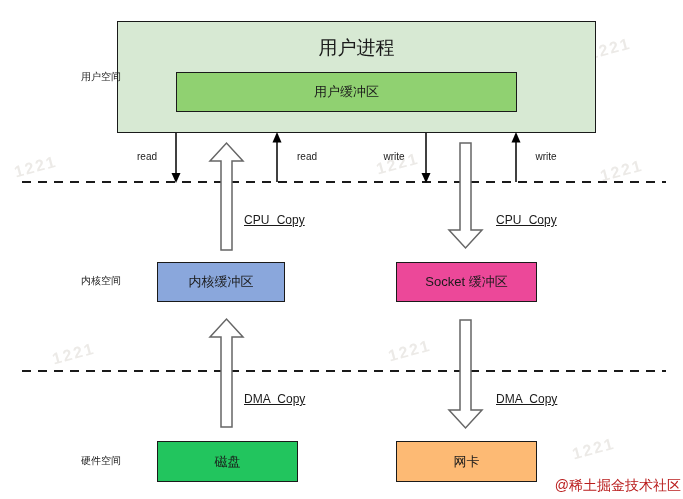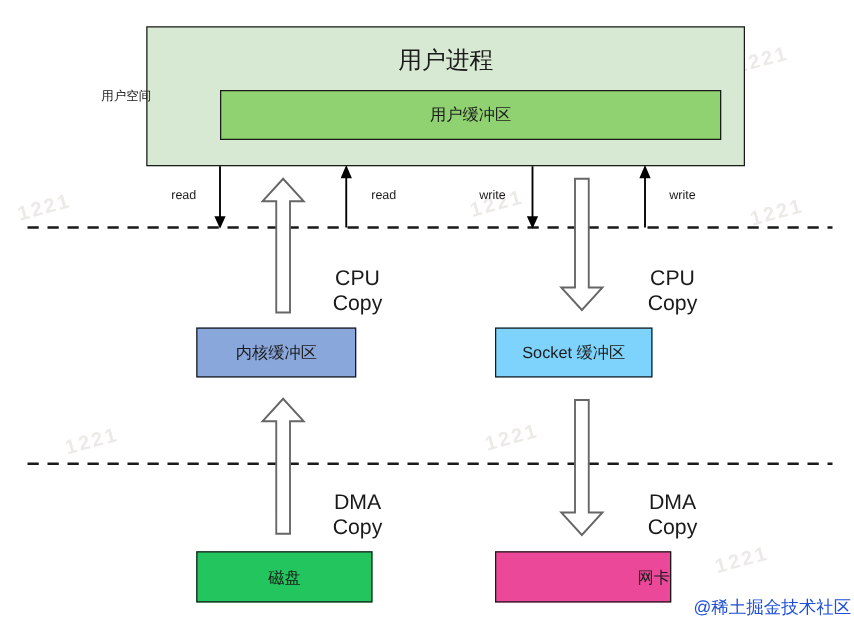--- a/index.html
+++ b/index.html
@@ -5,50 +5,50 @@
   html,body{margin:0;padding:0;background:#fff;}
   #canvas{
     position:relative;width:683px;height:499px;background:#ffffff;overflow:hidden;
     font-family:"Liberation Sans","DejaVu Sans",sans-serif;color:#1a1a1a;
   }
   .box{position:absolute;box-sizing:border-box;border:1px solid #1a1a1a;
        display:flex;align-items:center;justify-content:center;font-size:13px;}
   #user-process{left:117px;top:21px;width:479px;height:112px;background:#d7e9d3;
        display:block;}
   #user-process-label{position:absolute;top:13px;left:0;width:100%;text-align:center;font-size:19px;}
-  #user-buffer{left:176px;top:72px;width:401px;height:40px;background:#90d171;}
+  #user-buffer{left:176px;top:72px;width:341px;height:40px;background:#90d171;}
   #kernel-buffer{left:157px;top:262px;width:128px;height:40px;background:#8aa7dc;}
-  #socket-buffer{left:396px;top:262px;width:126px;height:40px;background:#7dd3fc;}
+  #socket-buffer{left:396px;top:262px;width:141px;height:40px;background:#ec4899;}
   #disk{left:157px;top:441px;width:141px;height:41px;background:#22c55e;}
-  #nic{left:396px;top:441px;width:141px;height:41px;background:#ec4899;justify-content:flex-end;}
+  #nic{left:396px;top:441px;width:141px;height:41px;background:#fdba74;}
   .side-label{position:absolute;width:100px;text-align:right;font-size:10px;}
   #lbl-user-space{left:21px;top:70px;}
   #lbl-kernel-space{left:21px;top:274px;}
   #lbl-hardware-space{left:21px;top:454px;}
   .flow-label{position:absolute;width:60px;text-align:center;font-size:10px;}
-  .copy-label{position:absolute;width:84px;text-align:center;font-size:17px;word-spacing:4px;}
+  .copy-label{position:absolute;width:84px;text-align:left;font-size:12px;word-spacing:4px;text-decoration:underline;}
   #lbl-read-left{left:117px;top:151px;}
   #lbl-read-right{left:277px;top:151px;}
   #lbl-write-left{left:364px;top:151px;}
   #lbl-write-right{left:516px;top:151px;}
   #lbl-cpu-copy-left{left:244px;top:213px;}
   #lbl-cpu-copy-right{left:496px;top:213px;}
   #lbl-dma-copy-left{left:244px;top:392px;}
   #lbl-dma-copy-right{left:496px;top:392px;}
   #arrow-layer{position:absolute;left:0;top:0;width:683px;height:499px;}
   .watermark{position:absolute;font-size:16px;font-weight:bold;color:#eceae7;
        transform:rotate(-15deg);letter-spacing:2px;pointer-events:none;white-space:nowrap;}
   #wm-1{left:588px;top:40px;}
   #wm-2{left:14px;top:158px;}
   #wm-3{left:376px;top:155px;}
   #wm-4{left:600px;top:162px;}
   #wm-5{left:52px;top:345px;}
   #wm-6{left:388px;top:342px;}
   #wm-7{left:572px;top:440px;}
-  #credit{position:absolute;right:2px;top:477px;font-size:14px;color:#1d4ed8;}
+  #credit{position:absolute;right:2px;top:477px;font-size:14px;color:#b91c1c;}
 </style>
 </head>
 <body>
 
 <div id="canvas">
 
   <div class="watermark" id="wm-1">1221</div>
   <div class="watermark" id="wm-2">1221</div>
   <div class="watermark" id="wm-3">1221</div>
   <div class="watermark" id="wm-4">1221</div>
@@ -97,20 +97,22 @@
       <polygon points="516,132 511.5,142.5 520.5,142.5" fill="#000"></polygon>
     </g>
 
     <polygon points="221,250 221,161 210,161 226.5,143 243,161 232,161 232,250" fill="#ffffff" stroke="#666666" stroke-width="1.5"></polygon>
     <polygon points="460,143 460,230 449,230 465.5,248 482,230 471,230 471,143" fill="#ffffff" stroke="#666666" stroke-width="1.5"></polygon>
     <polygon points="221,427 221,337 210,337 226.5,319 243,337 232,337 232,427" fill="#ffffff" stroke="#666666" stroke-width="1.5"></polygon>
     <polygon points="460,320 460,410 449,410 465.5,428 482,410 471,410 471,320" fill="#ffffff" stroke="#666666" stroke-width="1.5"></polygon>
   </svg>
 
   <div class="side-label" id="lbl-user-space">用户空间</div>
+  <div class="side-label" id="lbl-kernel-space">内核空间</div>
+  <div class="side-label" id="lbl-hardware-space">硬件空间</div>
 
   <div class="flow-label" id="lbl-read-left">read</div>
   <div class="flow-label" id="lbl-read-right">read</div>
   <div class="flow-label" id="lbl-write-left">write</div>
   <div class="flow-label" id="lbl-write-right">write</div>
   <div class="copy-label" id="lbl-cpu-copy-left">CPU Copy</div>
   <div class="copy-label" id="lbl-cpu-copy-right">CPU Copy</div>
   <div class="copy-label" id="lbl-dma-copy-left">DMA Copy</div>
   <div class="copy-label" id="lbl-dma-copy-right">DMA Copy</div>
 

